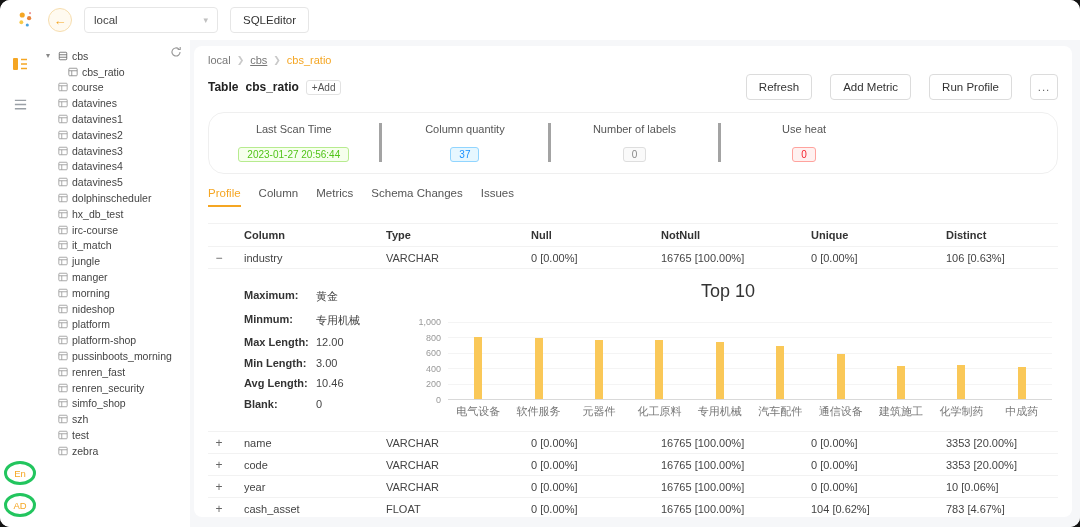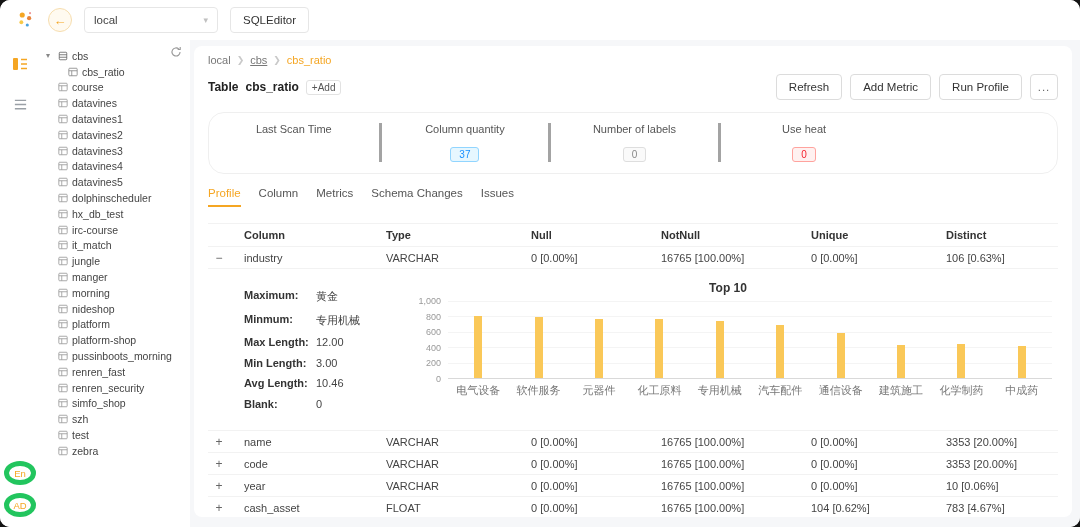--- a/index.html
+++ b/index.html
@@ -18,21 +18,21 @@
   .chevron { color:#c0c0c0; font-size:9px; }
   .sql-btn { height:26px; border:1px solid #e6e6e6; border-radius:4px; background:#fff; padding:0 12px;
              font-size:11.5px; color:#333; display:flex; align-items:center; cursor:pointer; }
 
   
   .bodyrow { flex:1; display:flex; min-height:0; }
 
   .rail { width:40px; flex:0 0 auto; display:flex; flex-direction:column; align-items:center; padding:12px 0 10px; gap:16px; background:#fff; }
   .rail-icon { width:24px; height:24px; display:flex; align-items:center; justify-content:center; cursor:pointer; }
   .rail-bottom { margin-top:auto; display:flex; flex-direction:column; gap:8px; align-items:center; }
-  .circle-btn { width:32px; height:24px; border-radius:50%; border:5px solid #22c55e; color:#f5a623;
+  .circle-btn { width:32px; height:24px; border-radius:50%; border:3px solid #22c55e; color:#f5a623;
                 font-size:9.5px; display:flex; align-items:center; justify-content:center; background:#fff; cursor:pointer; }
 
   .tree { width:150px; flex:0 0 auto; position:relative; padding:8px 4px 4px 6px; font-size:10.5px; color:#444;
           overflow:hidden; background:#fff; }
   .refresh-tree { position:absolute; top:6px; right:8px; cursor:pointer; }
   .tree-row { height:15.8px; display:flex; align-items:center; gap:4px; white-space:nowrap; cursor:pointer; }
   .tree-row .caret { color:#888; font-size:8px; width:8px; }
   .tree-row.child { padding-left:22px; }
   .tree-row.db { padding-left:12px; }
   .t-ico { display:flex; align-items:center; }
@@ -44,21 +44,21 @@
   .breadcrumb { display:flex; align-items:center; gap:6px; font-size:11px; color:#999; }
   .crumb { cursor:pointer; }
   .crumb.link { color:#777; }
   .crumb.underlined { text-decoration:underline; }
   .crumb.current { color:#f5a623; }
   .crumb-sep { color:#c9c9c9; font-size:9px; }
   .title-row { display:flex; align-items:center; gap:7px; margin-top:8px; }
   .entity-label { font-size:12px; font-weight:bold; color:#222; }
   .entity-name { font-size:12px; font-weight:bold; color:#222; }
   .add-chip { border:1px solid #e2e2e2; border-radius:3px; padding:1px 5px; font-size:10px; color:#555; cursor:pointer; }
-  .actions { margin-left:auto; display:flex; gap:8px; }
+  .actions { margin-left:auto; display:flex; gap:18px; }
   .btn { height:26px; border:1px solid #dcdcdc; border-radius:4px; background:#fff; padding:0 12px;
          font-size:11.5px; color:#333; display:inline-flex; align-items:center; cursor:pointer; }
   .btn.more { width:28px; justify-content:center; padding:0; letter-spacing:1px; color:#666; }
 
   
   .stats-row { margin-top:12px; border:1px solid #efefef; border-radius:16px; display:grid;
                grid-template-columns:repeat(5,1fr); padding:10px 0 11px; }
   .stat { text-align:center; border-left:3px solid #a3a3a3; }
   .stat:first-child { border-left:none; }
   .stat-label { font-size:11px; color:#555; }
@@ -83,22 +83,22 @@
   .cell { overflow:hidden; white-space:nowrap; text-overflow:ellipsis; padding-right:6px; }
   .expander { text-align:center; color:#666; font-size:12px; cursor:pointer; padding-right:14px; }
 
   
   .detail { display:flex; border-bottom:1px solid #f2f2f2; padding:12px 0 12px 36px; }
   .d-stats { width:160px; flex:0 0 auto; padding-top:8px; }
   .d-line { display:flex; margin-bottom:8.5px; font-size:11px; color:#333; }
   .d-k { width:72px; font-weight:bold; color:#333; }
   .d-v { color:#444; }
   .d-chart { flex:1; min-width:0; padding-right:6px; }
-  .c-title { text-align:center; font-size:12px; font-weight:bold; color:#333; }
-  .c-plotwrap { display:flex; margin-top:6px; }
+  .c-title { text-align:center; font-size:18px; font-weight:normal; color:#333; }
+  .c-plotwrap { display:flex; margin-top:20px; }
   .c-ylabels { width:44px; flex:0 0 auto; position:relative; height:78px; }
   .c-ytick { position:absolute; right:7px; transform:translateY(-50%); font-size:9px; color:#999; }
   .c-plot { flex:1; position:relative; height:78px; border-bottom:1px solid #d9d9d9; }
   .c-grid { position:absolute; left:0; right:0; border-top:1px solid #f4f4f4; }
   .c-bars { position:absolute; left:0; right:0; top:0; bottom:0; display:flex; }
   .c-slot { flex:1; display:flex; align-items:flex-end; justify-content:center; }
   .c-bar { width:8px; }
   .c-xlabels { display:flex; margin-left:44px; margin-top:4px; }
   .c-xlabel { flex:1; text-align:center; font-size:11px; color:#777; white-space:nowrap; overflow:hidden; }
 </style>
@@ -442,20 +442,21 @@
             <button class="btn">Refresh</button>
             <button class="btn">Add Metric</button>
             <button class="btn">Run Profile</button>
             <button class="btn more">...</button>
           </div>
         </div>
 
         <div class="stats-row">
             <div class="stat">
               <div class="stat-label">Last Scan Time</div>
+              <div class="stat-badge-wrap"><span class="badge badge-green">2023-01-27 20:56:44</span></div>
             </div>
             <div class="stat">
               <div class="stat-label">Column quantity</div>
               <div class="stat-badge-wrap"><span class="badge badge-blue">37</span></div>
             </div>
             <div class="stat">
               <div class="stat-label">Number of labels</div>
               <div class="stat-badge-wrap"><span class="badge badge-gray">0</span></div>
             </div>
             <div class="stat">

